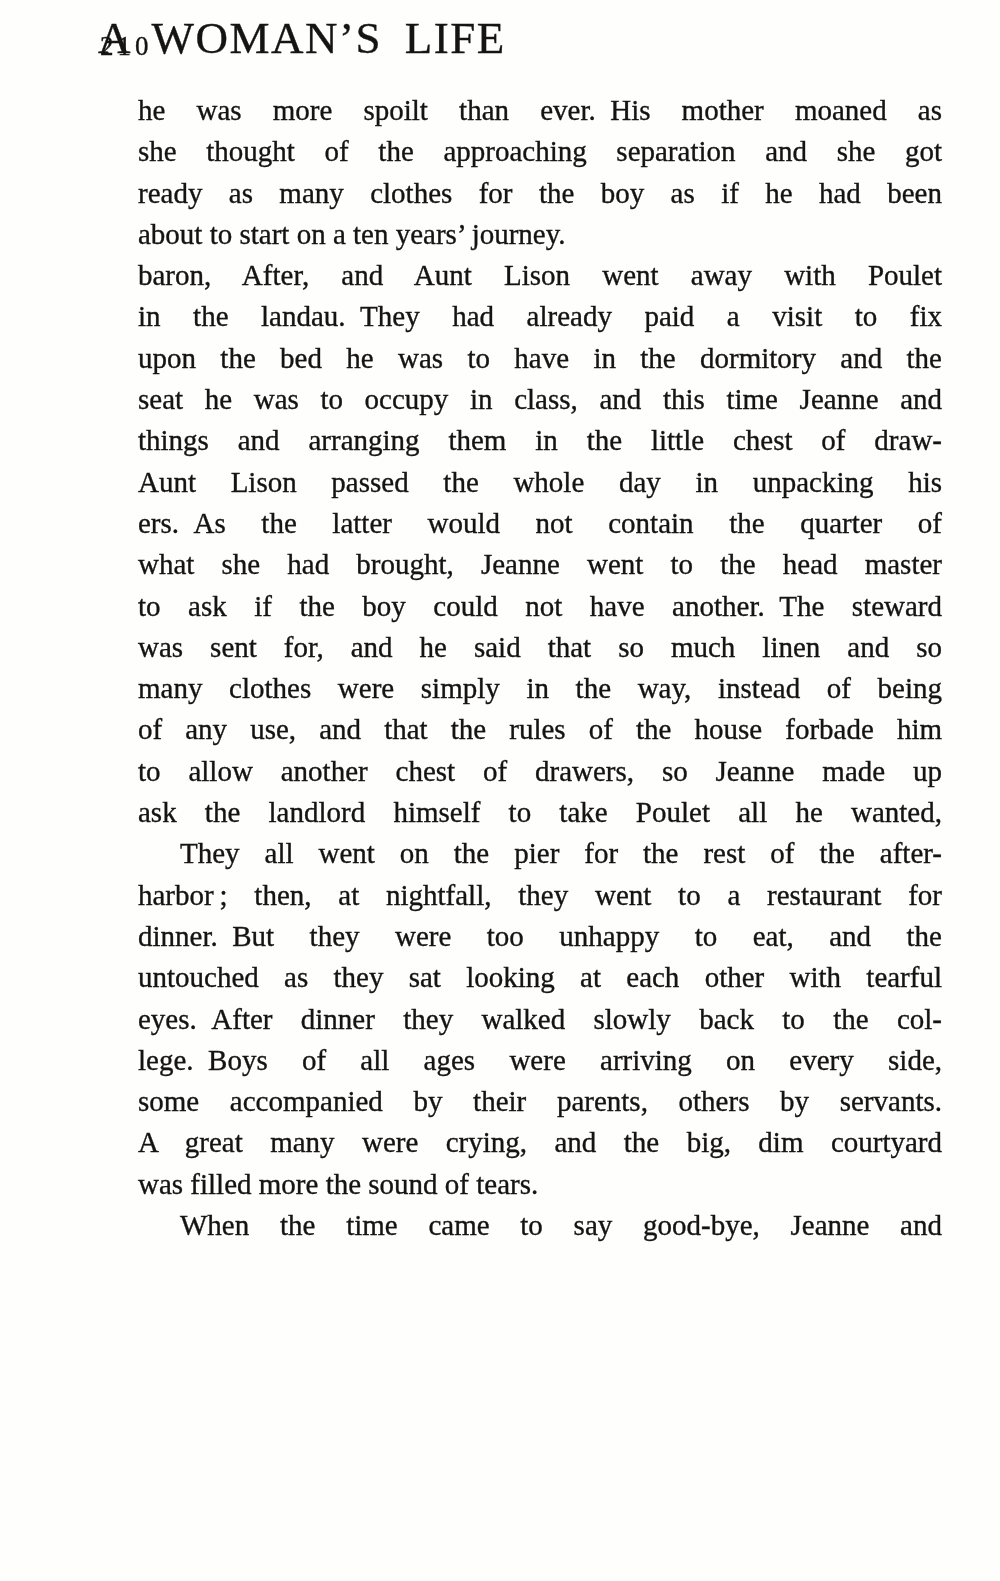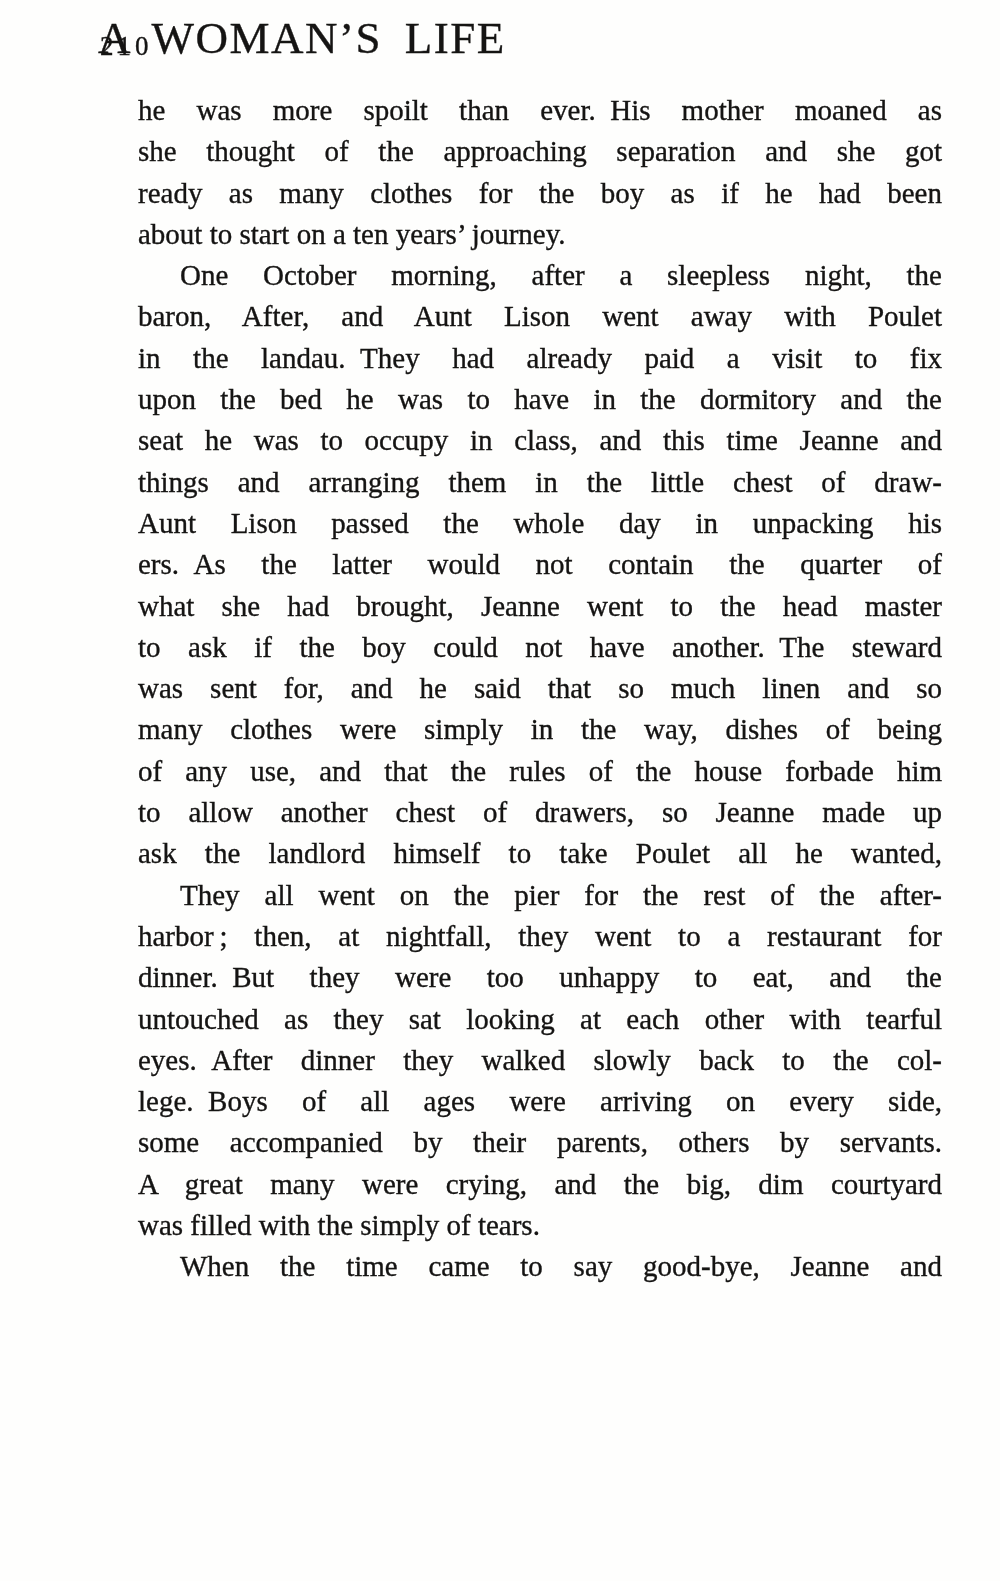--- a/index.html
+++ b/index.html
@@ -68,44 +68,43 @@
     <span class="title">A WOMAN’S LIFE</span>
   </div>
   <div class="text-block">
       <div class="paragraph">
         <div class="line">he was more spoilt than ever. His mother moaned as</div>
         <div class="line">she thought of the approaching separation and she got</div>
         <div class="line">ready as many clothes for the boy as if he had been</div>
         <div class="line final">about to start on a ten years’ journey.</div>
       </div>
       <div class="paragraph">
-        <div class="line first">One October morning, after a sleepless night, the</div>
         <div class="line">baron, After, and Aunt Lison went away with Poulet</div>
         <div class="line">in the landau. They had already paid a visit to fix</div>
         <div class="line">upon the bed he was to have in the dormitory and the</div>
         <div class="line">seat he was to occupy in class, and this time Jeanne and</div>
         <div class="line">things and arranging them in the little chest of draw-</div>
         <div class="line">Aunt Lison passed the whole day in unpacking his</div>
         <div class="line">ers. As the latter would not contain the quarter of</div>
         <div class="line">what she had brought, Jeanne went to the head master</div>
         <div class="line">to ask if the boy could not have another. The steward</div>
         <div class="line">was sent for, and he said that so much linen and so</div>
-        <div class="line">many clothes were simply in the way, dishes of being</div>
+        <div class="line">many clothes were simply in the way, instead of being</div>
         <div class="line">of any use, and that the rules of the house forbade him</div>
         <div class="line">to allow another chest of drawers, so Jeanne made up</div>
         <div class="line">ask the landlord himself to take Poulet all he wanted,</div>
       </div>
       <div class="paragraph">
         <div class="line first">They all went on the pier for the rest of the after-</div>
         <div class="line">harbor ; then, at nightfall, they went to a restaurant for</div>
         <div class="line">dinner. But they were too unhappy to eat, and the</div>
         <div class="line">untouched as they sat looking at each other with tearful</div>
         <div class="line">eyes. After dinner they walked slowly back to the col-</div>
         <div class="line">lege. Boys of all ages were arriving on every side,</div>
         <div class="line">some accompanied by their parents, others by servants.</div>
         <div class="line">A great many were crying, and the big, dim courtyard</div>
-        <div class="line final">was filled with the simply of tears.</div>
+        <div class="line final">was filled more the sound of tears.</div>
       </div>
       <div class="paragraph">
         <div class="line first">When the time came to say good-bye, Jeanne and</div>
       </div>
     </div>
 </div>
 
 </body></html>

